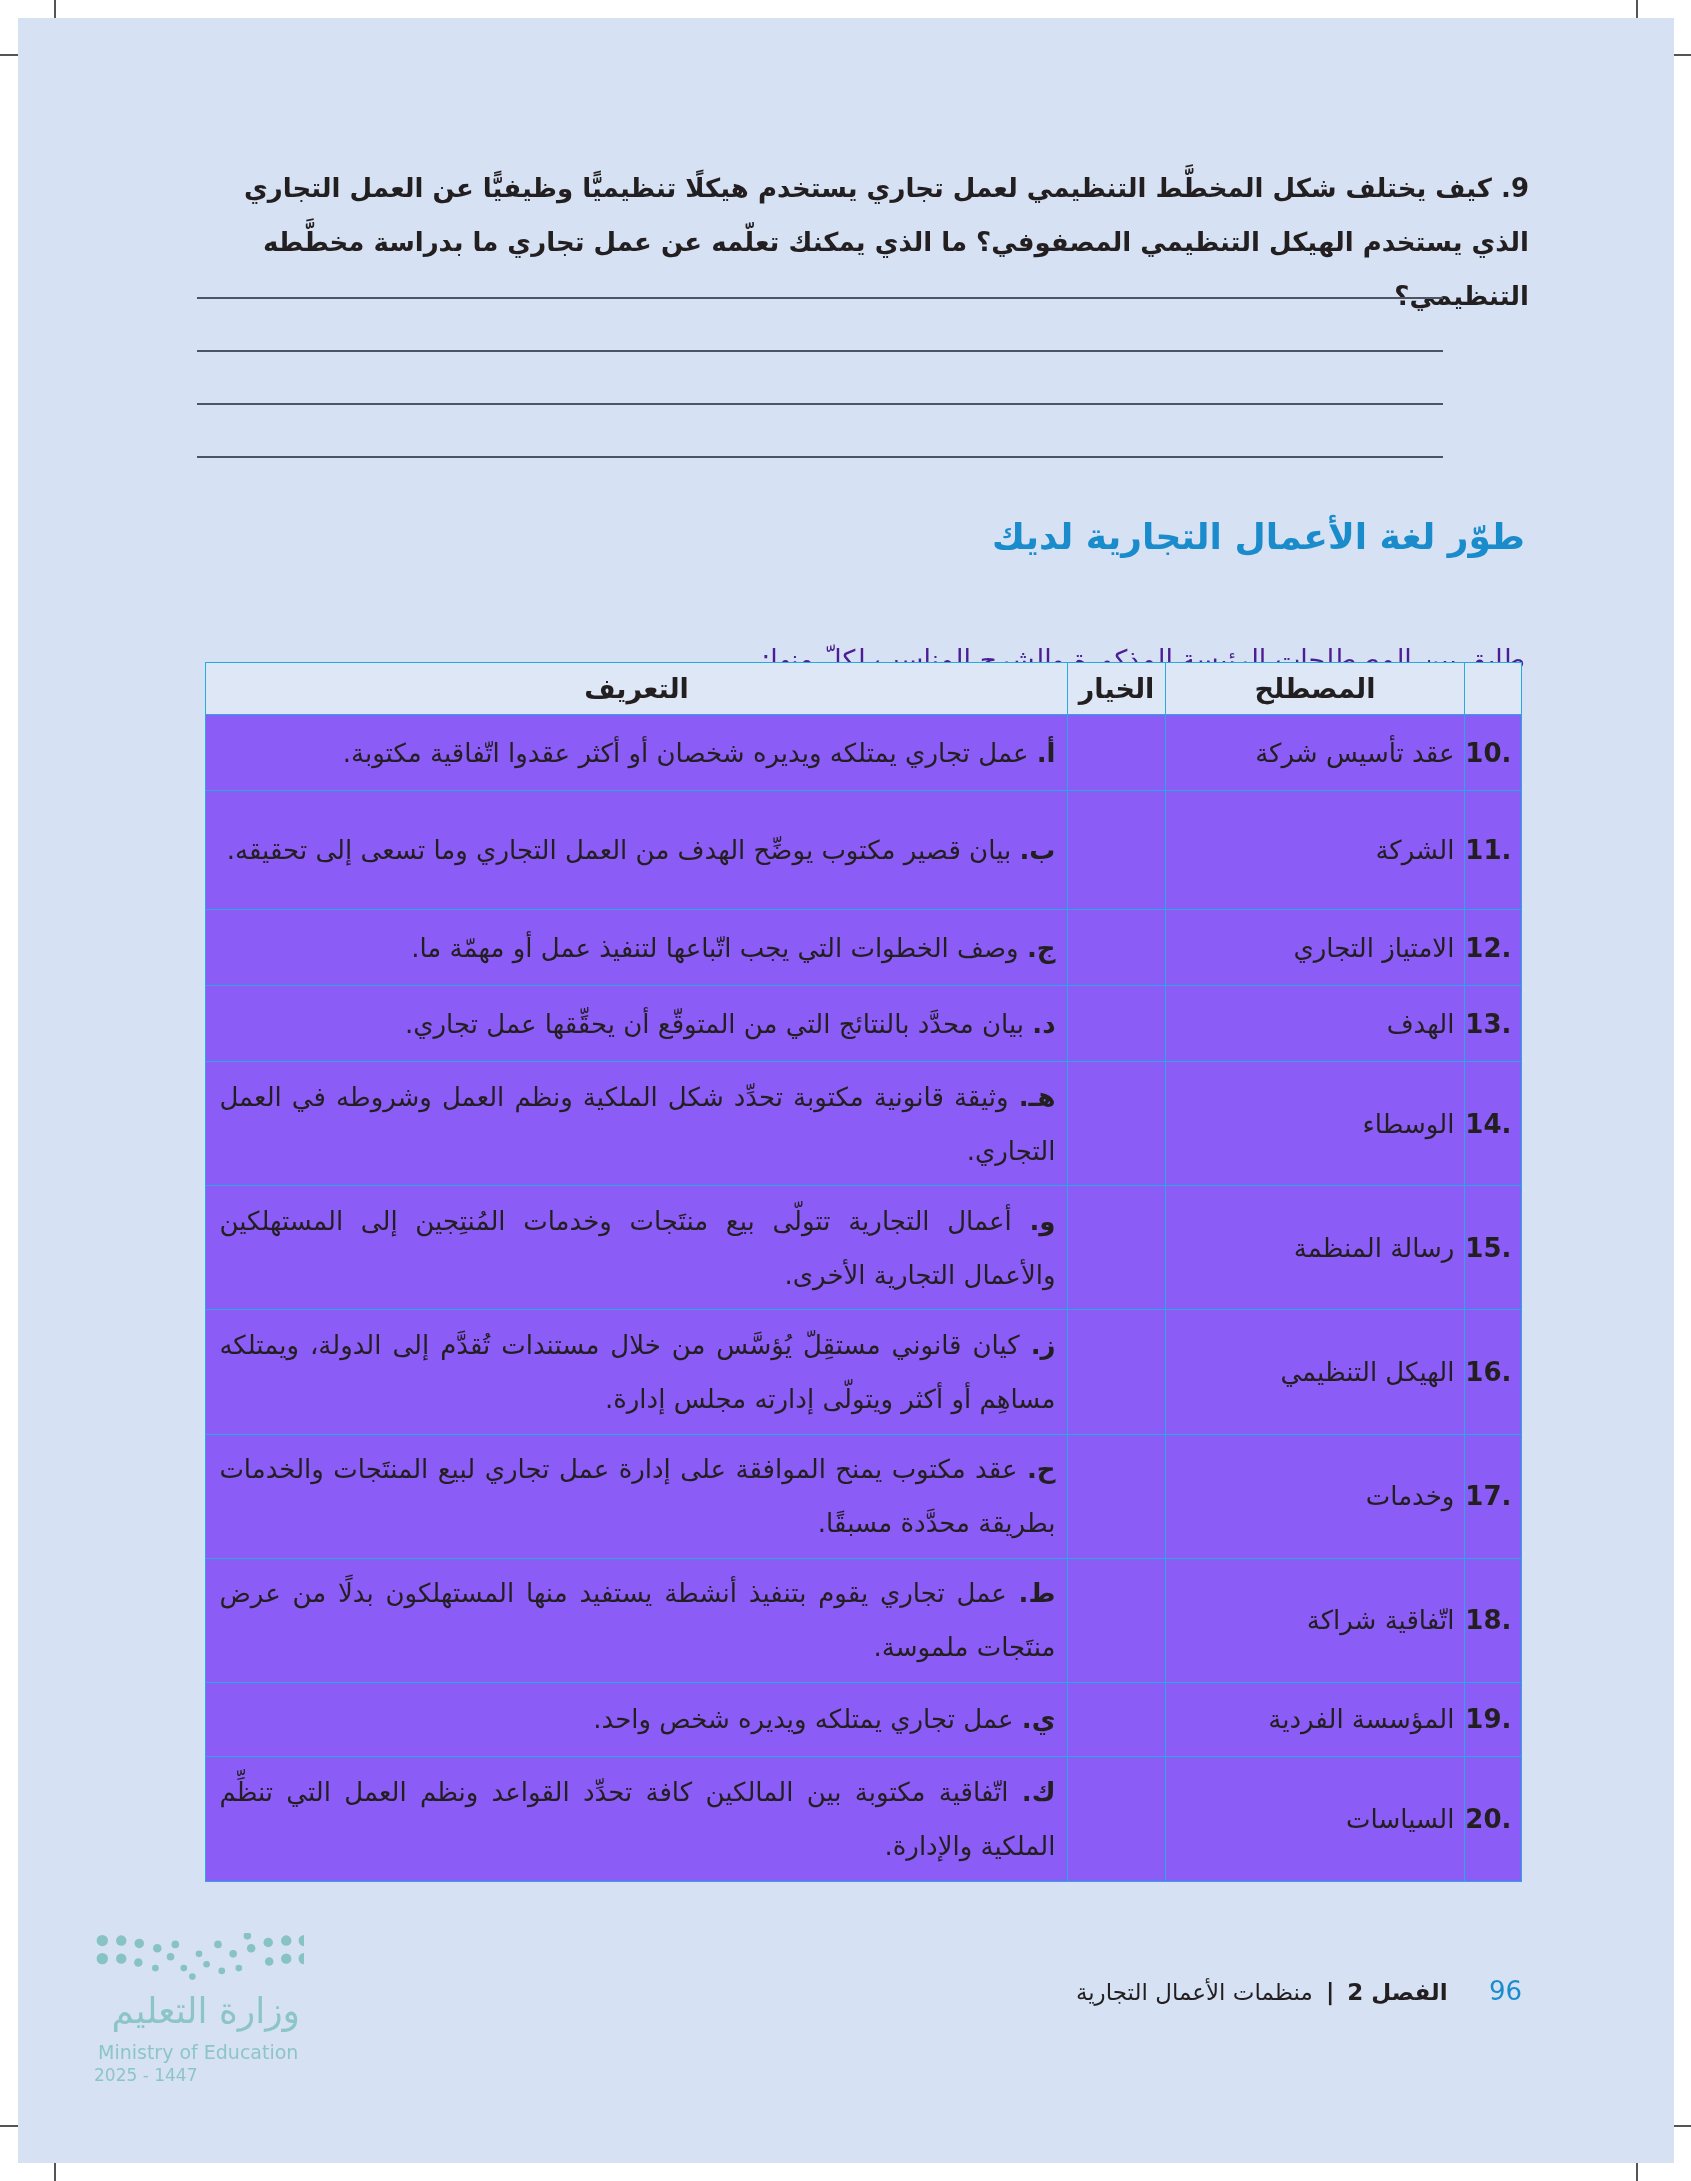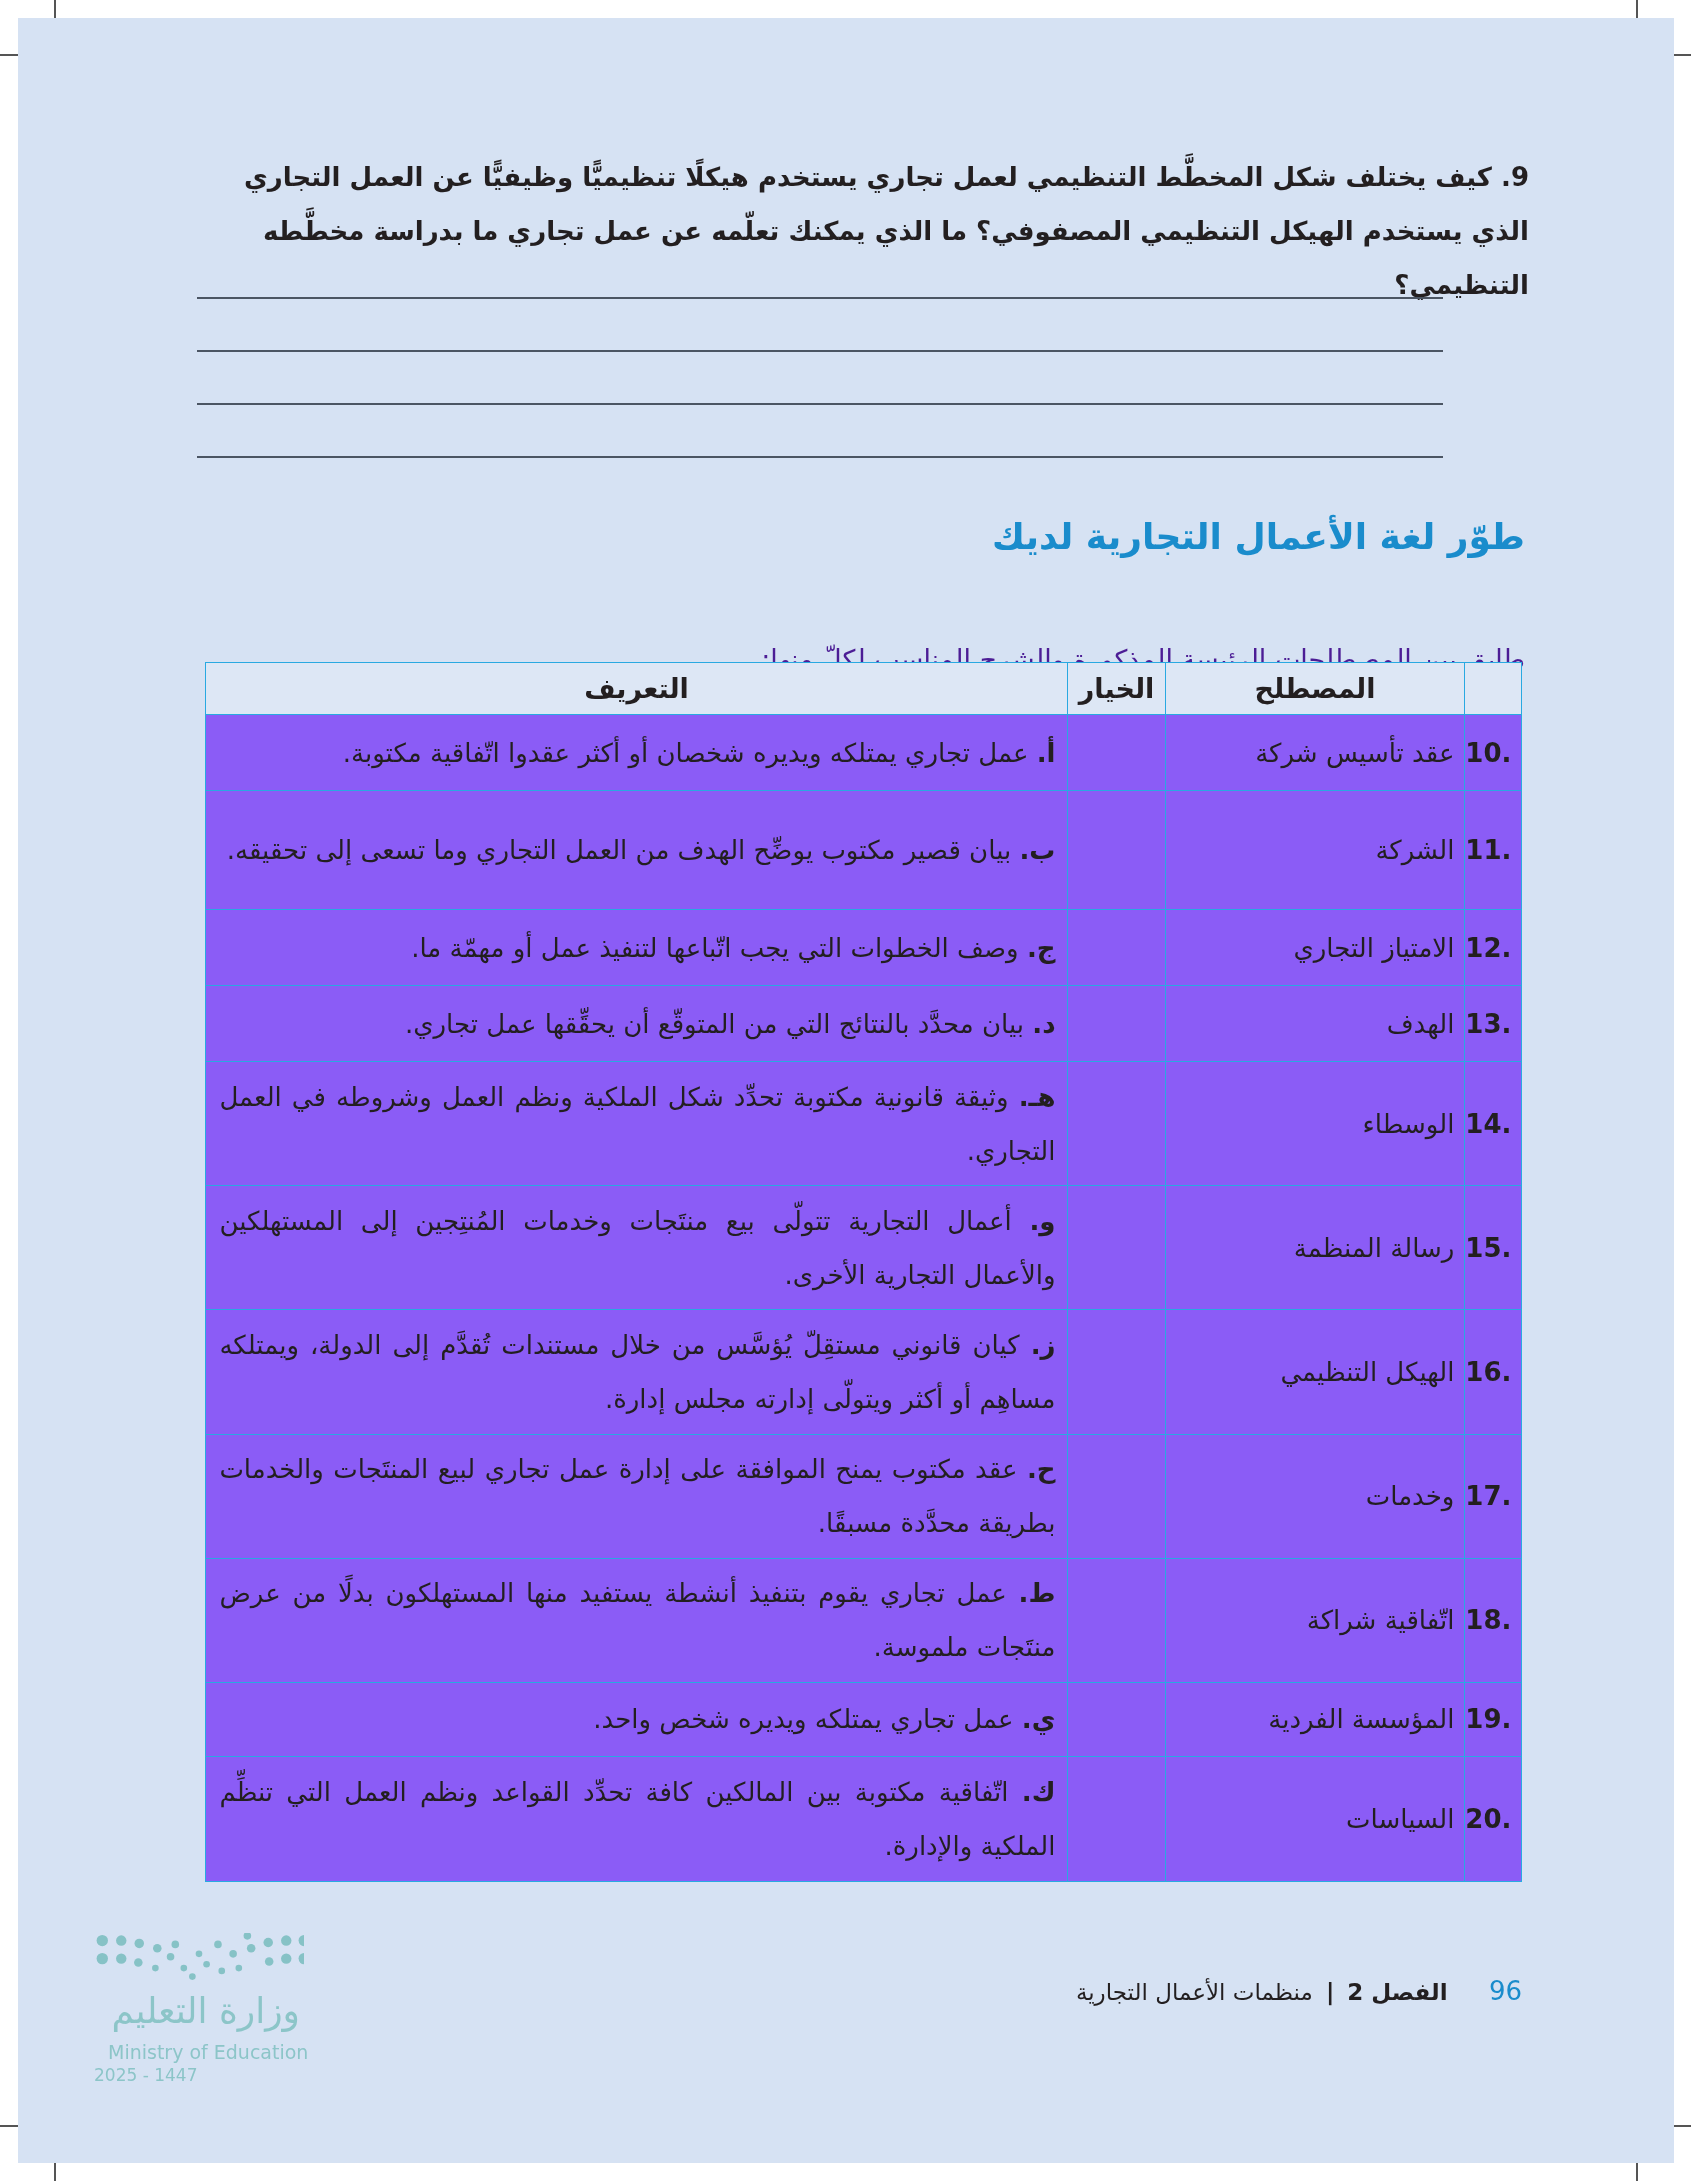--- a/index.html
+++ b/index.html
@@ -12,21 +12,21 @@
   .page {
     position: absolute; left: 18px; top: 18px; width: 1656px; height: 2145px;
     background: #d6e2f3;
   }
   .crop { position: absolute; background: #555; }
   .crop.v { width: 1.9px; }
   .crop.h { height: 1.9px; }
 
   
   .q9 {
-    position: absolute; left: 191px; top: 150px; width: 1338px;
+    position: absolute; left: 191px; top: 161px; width: 1338px;
     direction: rtl; text-align: right;
     font-size: 26px; line-height: 54px; font-weight: bold;
     color: #231f20;
   }
   .q9 .num { font-weight: bold; }
   .ans-line {
     position: absolute; left: 197px; width: 1246px; height: 1.9px;
     background: #4b5563;
   }
 
@@ -81,21 +81,21 @@
   .footer .chapter { font-weight: bold; }
   .footer .sep { font-weight: bold; margin: 0 5.7px; }
 
   
   .logo { position: absolute; left: 94px; top: 1933px; width: 229px; height: 182px; }
   .logo .ar {
     position: absolute; left: 0; top: 57px; width: 206px; text-align: right;
     direction: rtl; font-size: 36px; color: #8cc5c8; letter-spacing: 3.8px;
   }
   .logo .en {
-    position: absolute; left: 14px; top: 108px; font-size: 19px; color: #8cc5c8;
+    position: absolute; left: 4px; top: 108px; font-size: 19px; color: #8cc5c8;
     font-family: "DejaVu Sans", sans-serif; white-space: nowrap;
   }
   .logo .yr {
     position: absolute; left: 0; top: 132px; font-size: 17px; color: #8cc5c8;
     white-space: nowrap;
   }
 </style>
 </head>
 <body>
 

